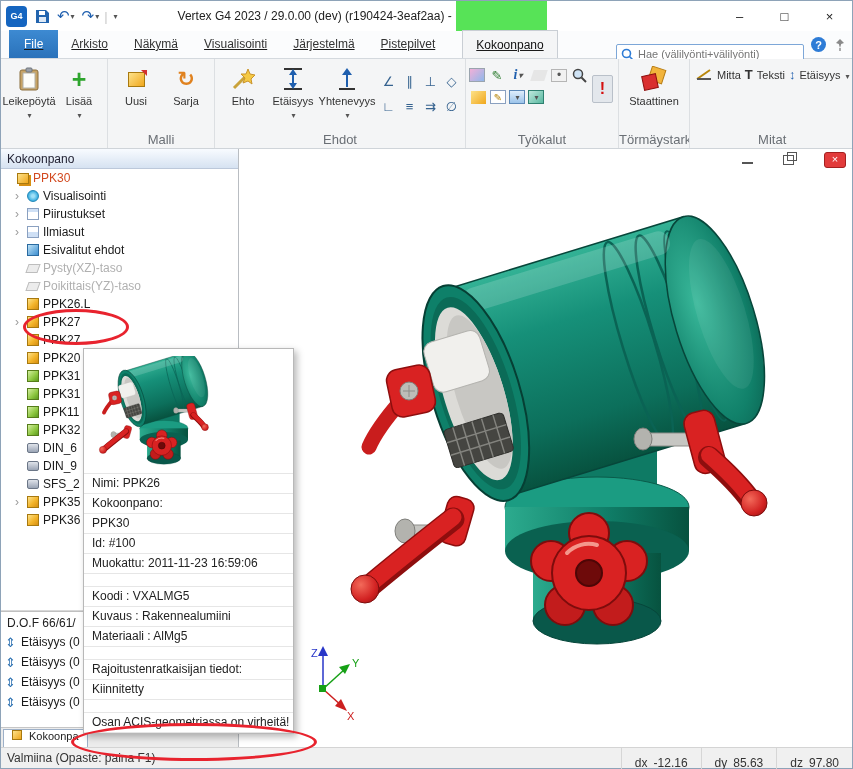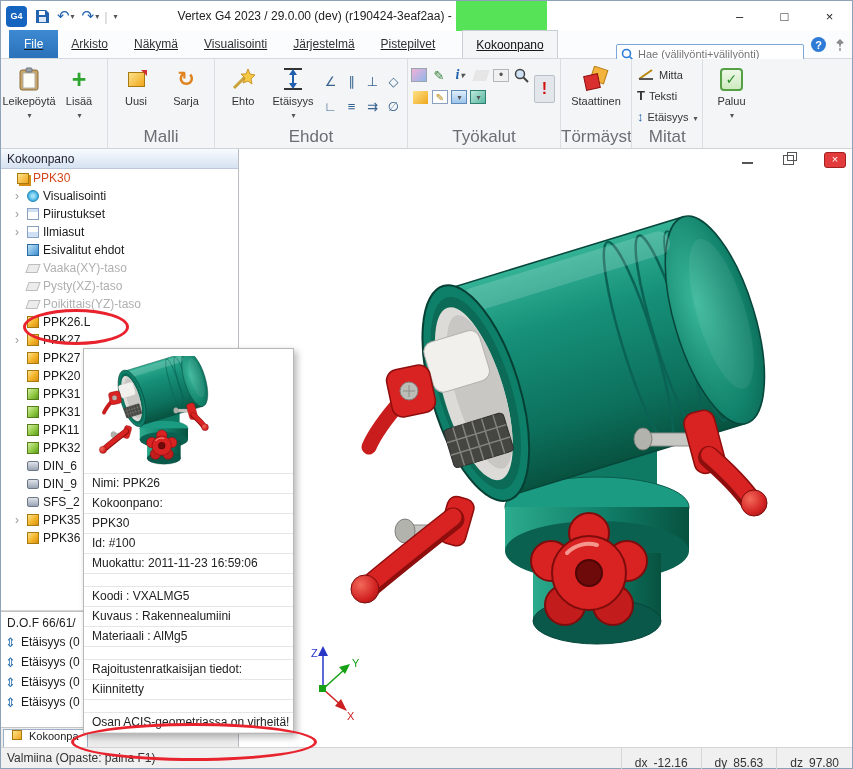--- a/index.html
+++ b/index.html
@@ -27,21 +27,21 @@
   .tab-file{background:linear-gradient(#3d8ad2,#2a72ba);color:#fff;margin-left:8px;padding:7px 15px 0 15px;}
   .tab-active{background:#f4f5f6;border:1px solid #c9ced4;border-bottom:none;margin-left:14px;color:#111;}
   .searchbox{position:absolute;right:48px;top:4px;width:188px;height:20px;border:1px solid #7da7d8;border-radius:2px;background:#fff;display:flex;align-items:center;padding:0 4px;gap:4px;margin-top:9px;}
   .searchbox input{border:none;outline:none;flex:1;font-size:11px;color:#333;font-family:"Liberation Sans",sans-serif;background:transparent;}
   .help-circle{position:absolute;right:26px;top:6px;width:15px;height:15px;border-radius:50%;background:#2e7cd6;color:#fff;font-size:11px;font-weight:bold;display:flex;align-items:center;justify-content:center;}
   .pin-btn{position:absolute;right:6px;top:7px;}
 
   
   .ribbon{position:absolute;left:0;top:58px;right:0;height:90px;background:#f4f5f6;border-bottom:1px solid #cfd4d9;display:flex;overflow:hidden;}
   .rgroup{position:relative;height:100%;border-right:1px solid #dcdfe2;padding:2px 3px 16px 3px;display:flex;align-items:flex-start;}
-  .rgroup-label{position:absolute;bottom:1px;left:0;right:0;text-align:center;font-size:17px;color:#6a6f75;white-space:nowrap;overflow:hidden;margin-top:34px;}
+  .rgroup-label{position:absolute;bottom:1px;left:0;right:0;text-align:center;font-size:13px;color:#6a6f75;white-space:nowrap;overflow:hidden;margin-top:34px;}
   .bigbtn{width:50px;display:flex;flex-direction:column;align-items:center;padding-top:3px;gap:1px;color:#333;font-size:11px;text-align:center;cursor:default;}
   .bigbtn .bicon{height:30px;display:flex;align-items:center;justify-content:center;}
   .plus-glyph{font-size:25px;font-weight:bold;color:#2ea52e;line-height:22px;}
   .sarja-glyph::before{content:"↻";font-size:21px;font-weight:bold;color:#e0821f;}
   .uusi-cube{width:17px;height:15px;background:linear-gradient(135deg,#fde28a,#f0a71c);border:1px solid #a8790f;position:relative;}
   .uusi-cube::after{content:"";position:absolute;right:-3px;top:-3px;border-left:6px solid transparent;border-top:6px solid #d32f2f;}
   .glyph-grid{display:grid;grid-template-columns:repeat(4,21px);grid-auto-rows:25px;padding-top:8px;margin-left:2px;}
   .gbtn{display:flex;align-items:center;justify-content:center;color:#35628f;font-size:13px;cursor:default;}
   .tools-cols{display:flex;flex-direction:column;gap:4px;padding-top:5px;}
   .trowi{display:flex;gap:3px;align-items:center;}
@@ -51,21 +51,21 @@
   .ti-info{font-family:"Liberation Serif",serif;font-style:italic;font-weight:bold;color:#1f5fae;font-size:14px;}
   .ti-plane{background:#e6e6e6;border-color:#a8a8a8;transform:skewX(-18deg);width:14px;height:11px;}
   .ti-eye{background:#f1f1f1;border-color:#b5b5b5;width:16px;height:13px;}
   .ti-eye::before{content:"•";color:#555;}
   .ti-box{background:linear-gradient(135deg,#fde28a,#f0a71c);border-color:#a8790f;width:15px;height:13px;}
   .ti-sketch{background:#fff;border-color:#8aa0c0;width:16px;height:14px;}
   .ti-sketch::before{content:"✎";color:#b8860b;font-size:10px;}
   .ti-grid{background:linear-gradient(#dfeefc,#9cc4ea);border-color:#5d89b8;width:16px;height:14px;}
   .ti-cubes{background:linear-gradient(135deg,#bfe8dd,#58b8a0);border-color:#2e8070;width:16px;height:14px;}
   .warn-btn{width:21px;height:28px;display:flex;align-items:center;justify-content:center;color:#d40f0f;font-weight:bold;font-size:16px;background:#e3e7ec;border:1px solid #b9c0c9;margin:14px 2px 0 4px;border-radius:2px;}
-  .mitat-col{display:flex;flex-direction:column;padding-top:3px;}
+  .mitat-col{display:flex;flex-direction:row;padding-top:3px;}
   .mrow{display:flex;align-items:center;gap:4px;height:21px;font-size:11px;color:#333;padding:0 2px;cursor:default;}
   .t-glyph{font-weight:bold;font-size:13px;color:#333;}
   .updown-glyph{color:#1f5fae;font-weight:bold;font-size:13px;}
   .paluu-ic{width:23px;height:23px;border-radius:4px;background:linear-gradient(#eef8e8,#cdeabf);border:2px solid #55a045;color:#2f8f2f;font-weight:bold;font-size:14px;display:flex;align-items:center;justify-content:center;}
 
   
   .main{position:absolute;left:0;top:148px;right:0;bottom:21px;}
   .panel{position:absolute;left:0;top:0;width:238px;height:100%;background:#fff;border-right:1px solid #b9bdc2;display:flex;flex-direction:column;}
   .panel-header{height:20px;flex:0 0 20px;background:linear-gradient(#f8fbff,#d6e2f1);border-bottom:1px solid #bcc8da;padding:3px 6px 0 6px;color:#223;}
   .tree{flex:0 0 378px;overflow:hidden;}
@@ -229,20 +229,31 @@
               <line x1="3" y1="3" x2="21" y2="3" stroke="#333" stroke-width="2"></line>
               <line x1="3" y1="23" x2="21" y2="23" stroke="#333" stroke-width="2"></line>
               <line x1="12" y1="7" x2="12" y2="19" stroke="#1f5fae" stroke-width="2"></line>
               <polygon points="12,3 8,9 16,9" fill="#1f5fae"></polygon>
               <polygon points="12,23 8,17 16,17" fill="#1f5fae"></polygon>
             </svg>
         </span>
         <span>Etäisyys</span>
         <span class="dd"></span>
       </div>
+      <div class="bigbtn" style="width:58px">
+        <span class="bicon">
+          <svg width="24" height="26">
+              <line x1="12" y1="6" x2="12" y2="21" stroke="#1f5fae" stroke-width="2"></line>
+              <polygon points="12,2 7,9 17,9" fill="#1f5fae"></polygon>
+              <line x1="4" y1="23" x2="20" y2="23" stroke="#333" stroke-width="2"></line>
+            </svg>
+        </span>
+        <span>Yhtenevyys</span>
+        <span class="dd"></span>
+      </div>
       <div class="glyph-grid">
 
       <span class="gbtn">∠</span>
           <span class="gbtn">∥</span>
           <span class="gbtn">⊥</span>
           <span class="gbtn">◇</span>
           <span class="gbtn">∟</span>
           <span class="gbtn">≡</span>
           <span class="gbtn">⇉</span>
           <span class="gbtn">∅</span>
@@ -467,25 +478,20 @@
             <span class="ic"></span>
             <span class="lbl">Ilmiasut</span>
           </div>
 
           <div class="tree-row t-cond">
             <span class="chevron"></span>
             <span class="ic"></span>
             <span class="lbl">Esivalitut ehdot</span>
           </div>
 
-          <div class="tree-row t-plane muted">
-            <span class="chevron"></span>
-            <span class="ic"></span>
-            <span class="lbl">Vaaka(XY)-taso</span>
-          </div>
 
           <div class="tree-row t-plane muted">
             <span class="chevron"></span>
             <span class="ic"></span>
             <span class="lbl">Pysty(XZ)-taso</span>
           </div>
 
           <div class="tree-row t-plane muted">
             <span class="chevron"></span>
             <span class="ic"></span>

